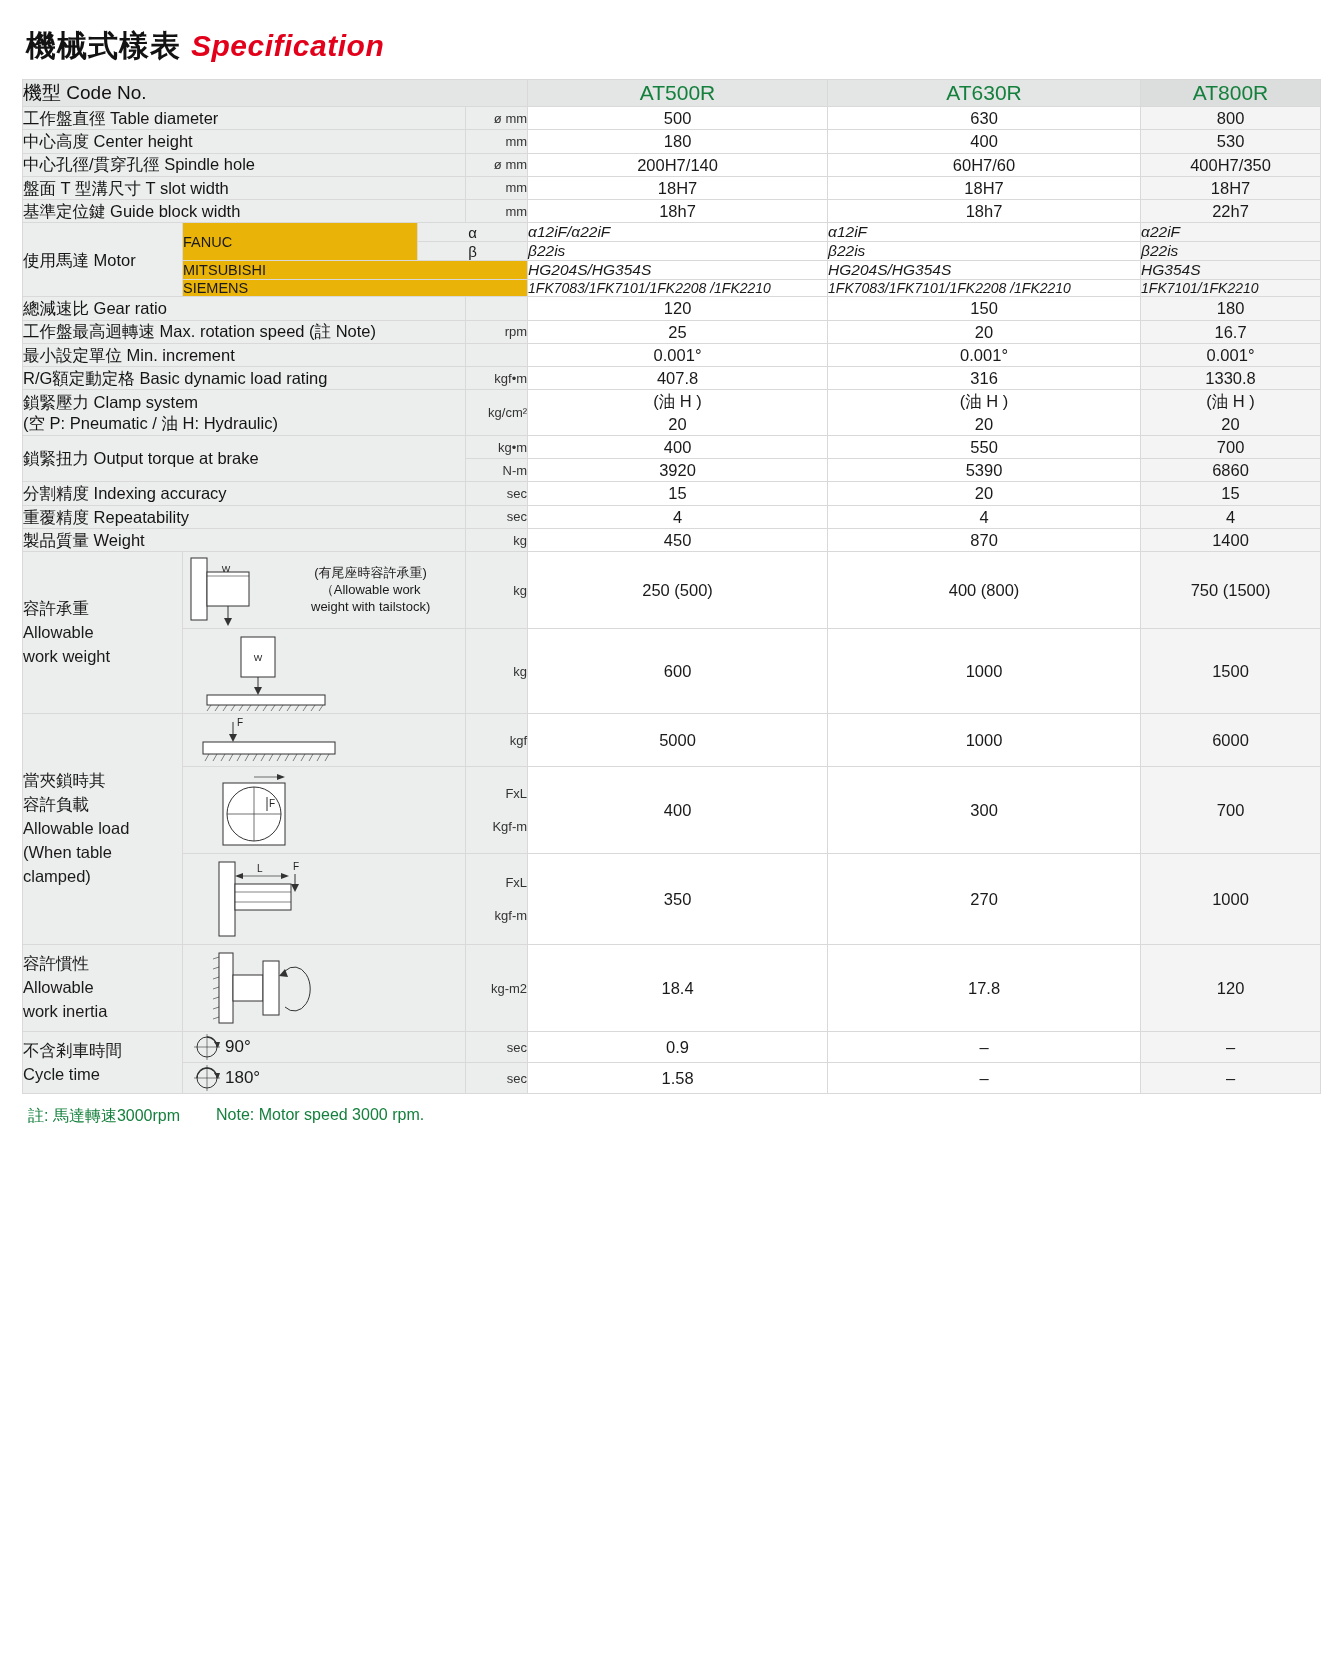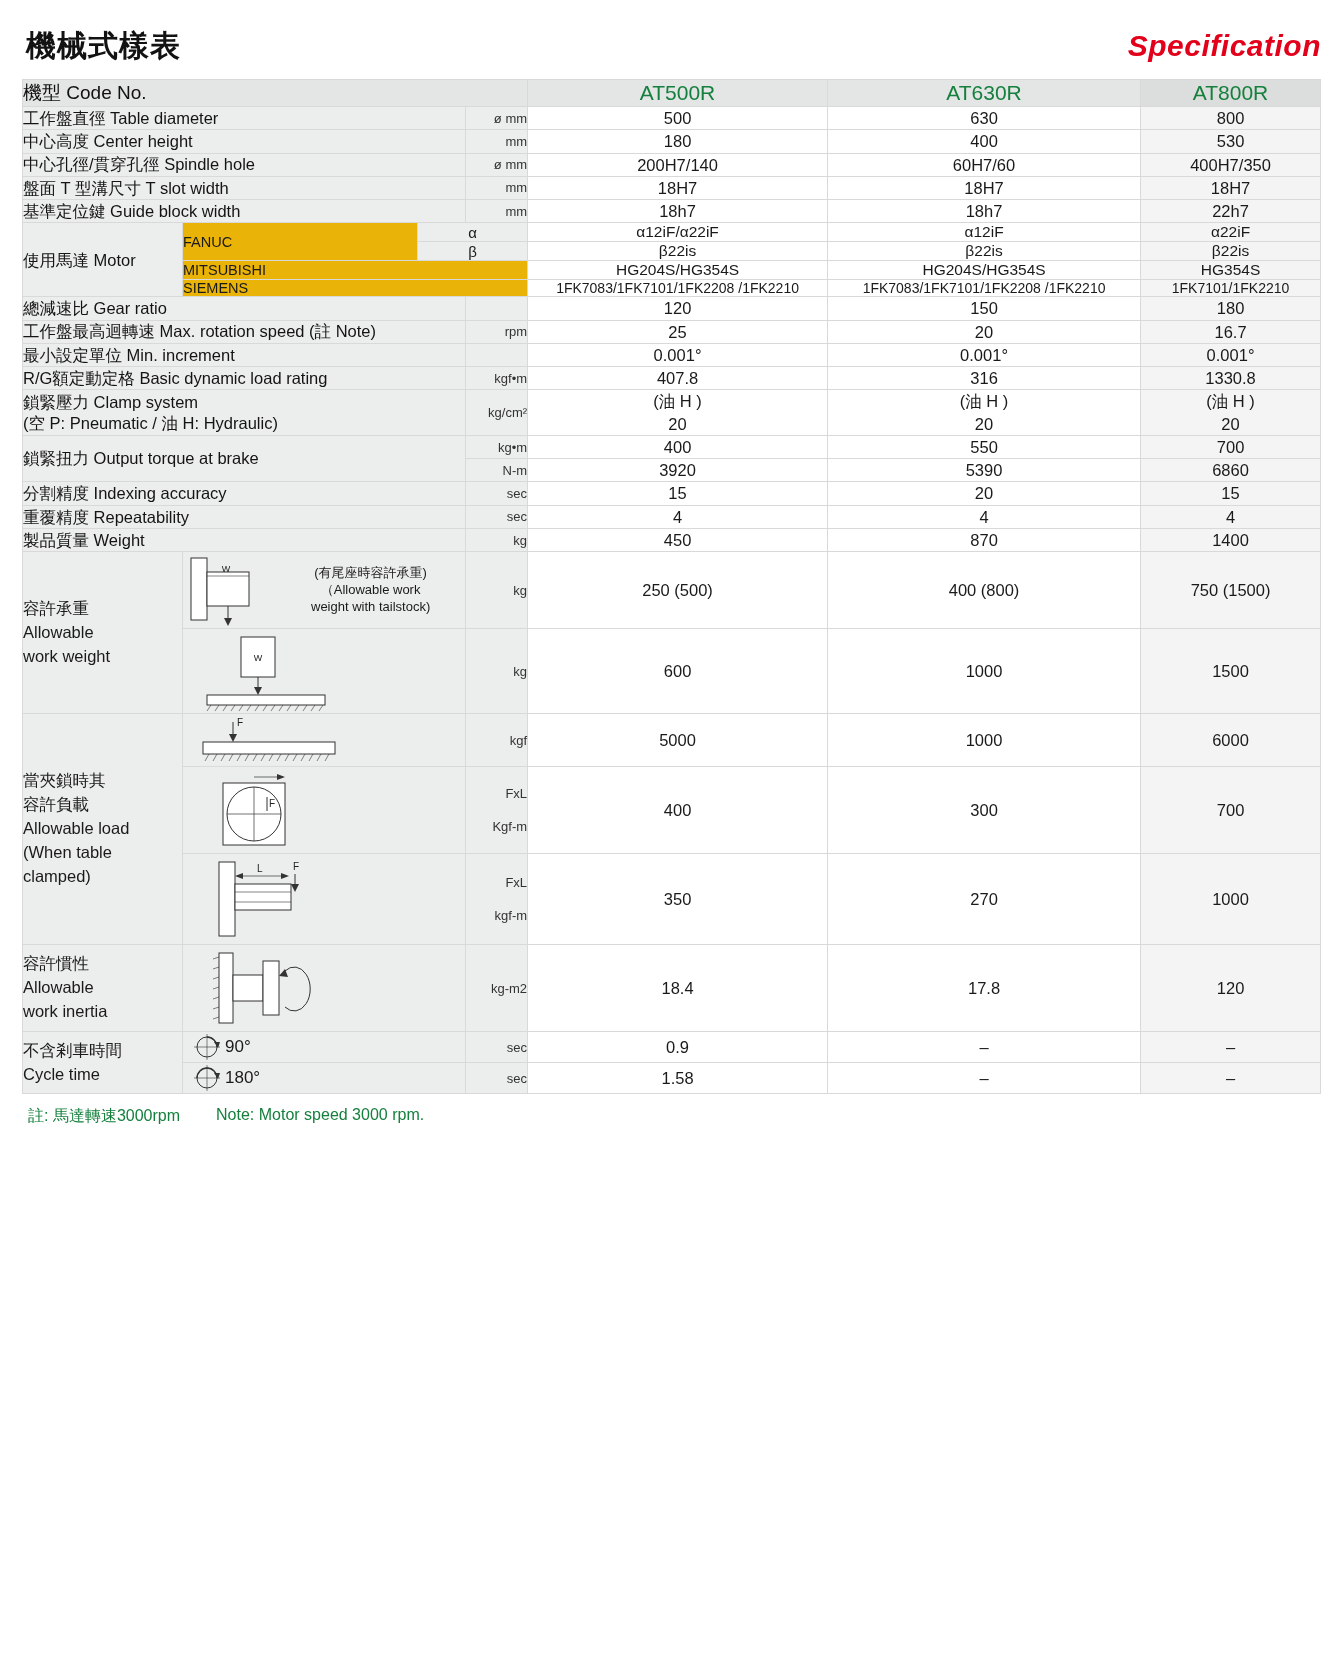--- a/index.html
+++ b/index.html
@@ -20,21 +20,20 @@
     height: 1659px;
     box-sizing: border-box;
     padding: 20px 22px 0 22px;
   }
   
   .title-row {
     display: flex;
     align-items: baseline;
     gap: 10px;
     padding: 6px 0 12px 4px;
-    justify-content: space-between;
   }
   .title-cn {
     font-size: 30px;
     font-weight: bold;
     letter-spacing: 1px;
     color: #121212;
   }
   .title-en {
     font-size: 30px;
     font-weight: bold;
@@ -100,24 +99,24 @@
     padding: 5px 10px;
     color: #1a1a1a;
   }
   .greek {
     background: #eceded;
     font-size: 15px;
     text-align: center;
     padding: 4px 2px;
   }
   .motor-val {
-    text-align: center;
     font-size: 15.5px;
     padding: 5px 4px;
     background: #fff;
+    font-style: italic;
   }
   .motor-val.small {
     font-size: 14px;
   }
   .motor-val.shade {
     background: #f4f4f4;
   }
   .figcell {
     background: #eceded;
     padding: 6px 4px;

